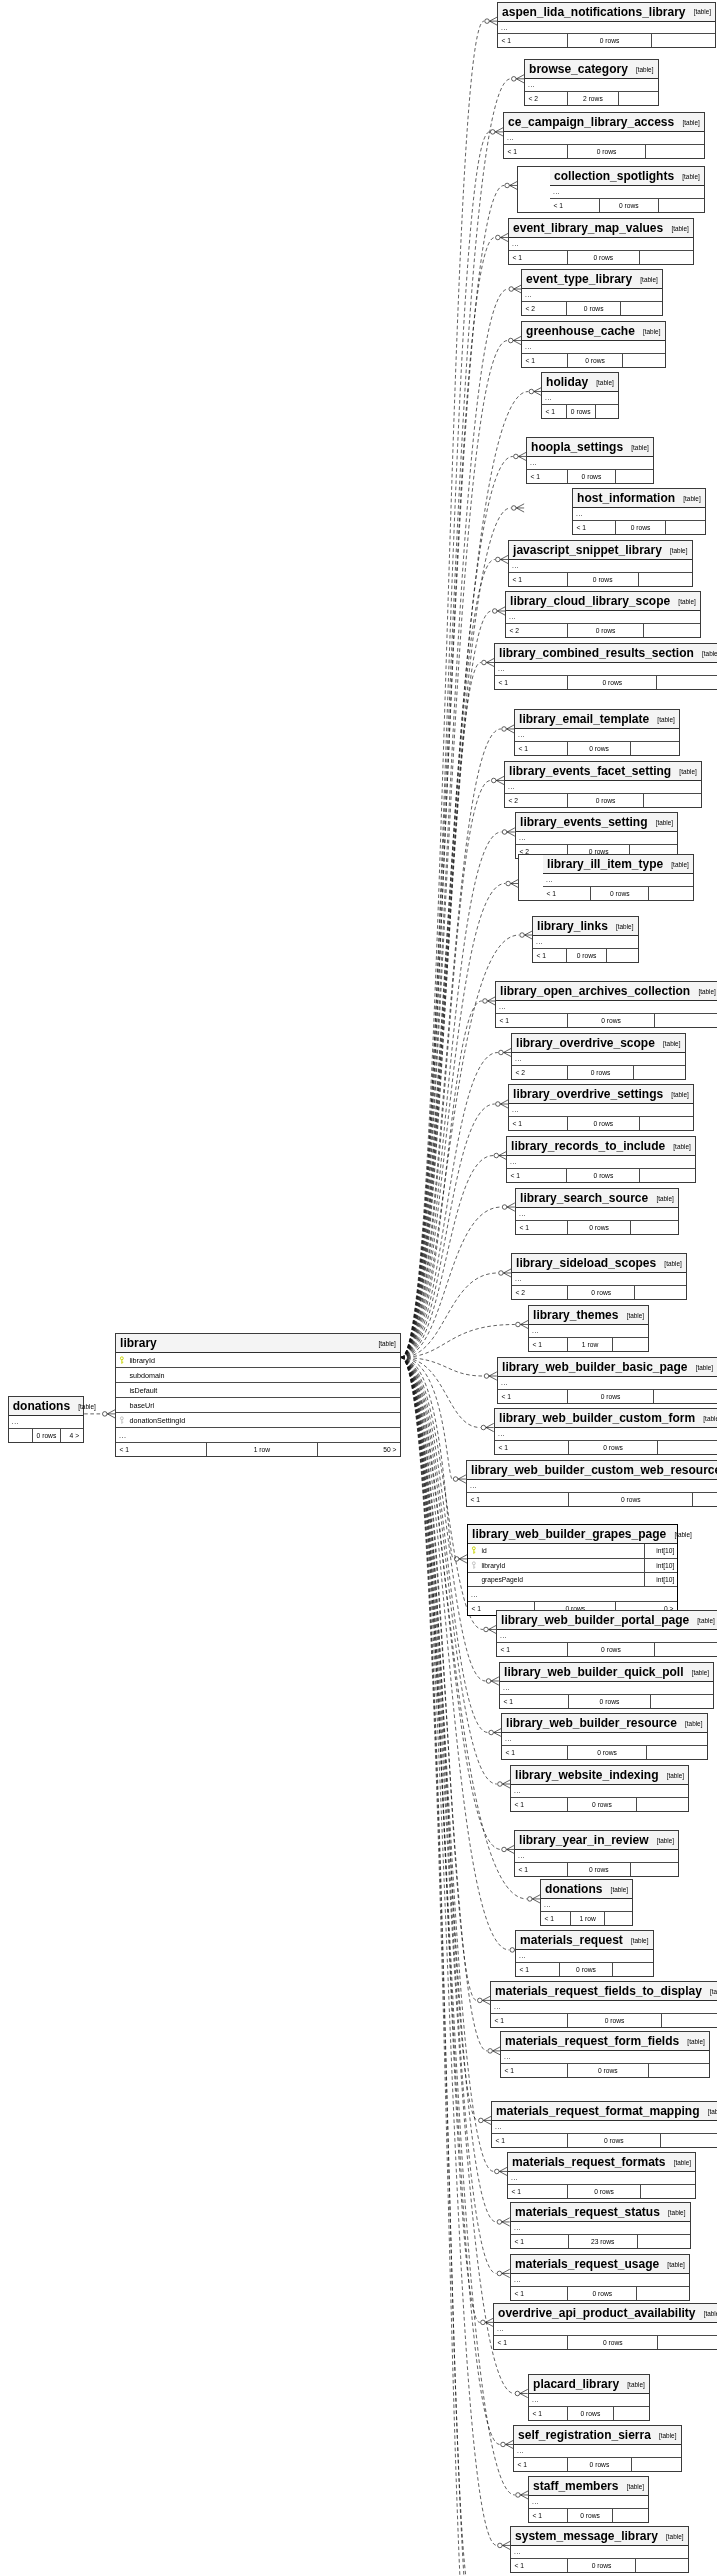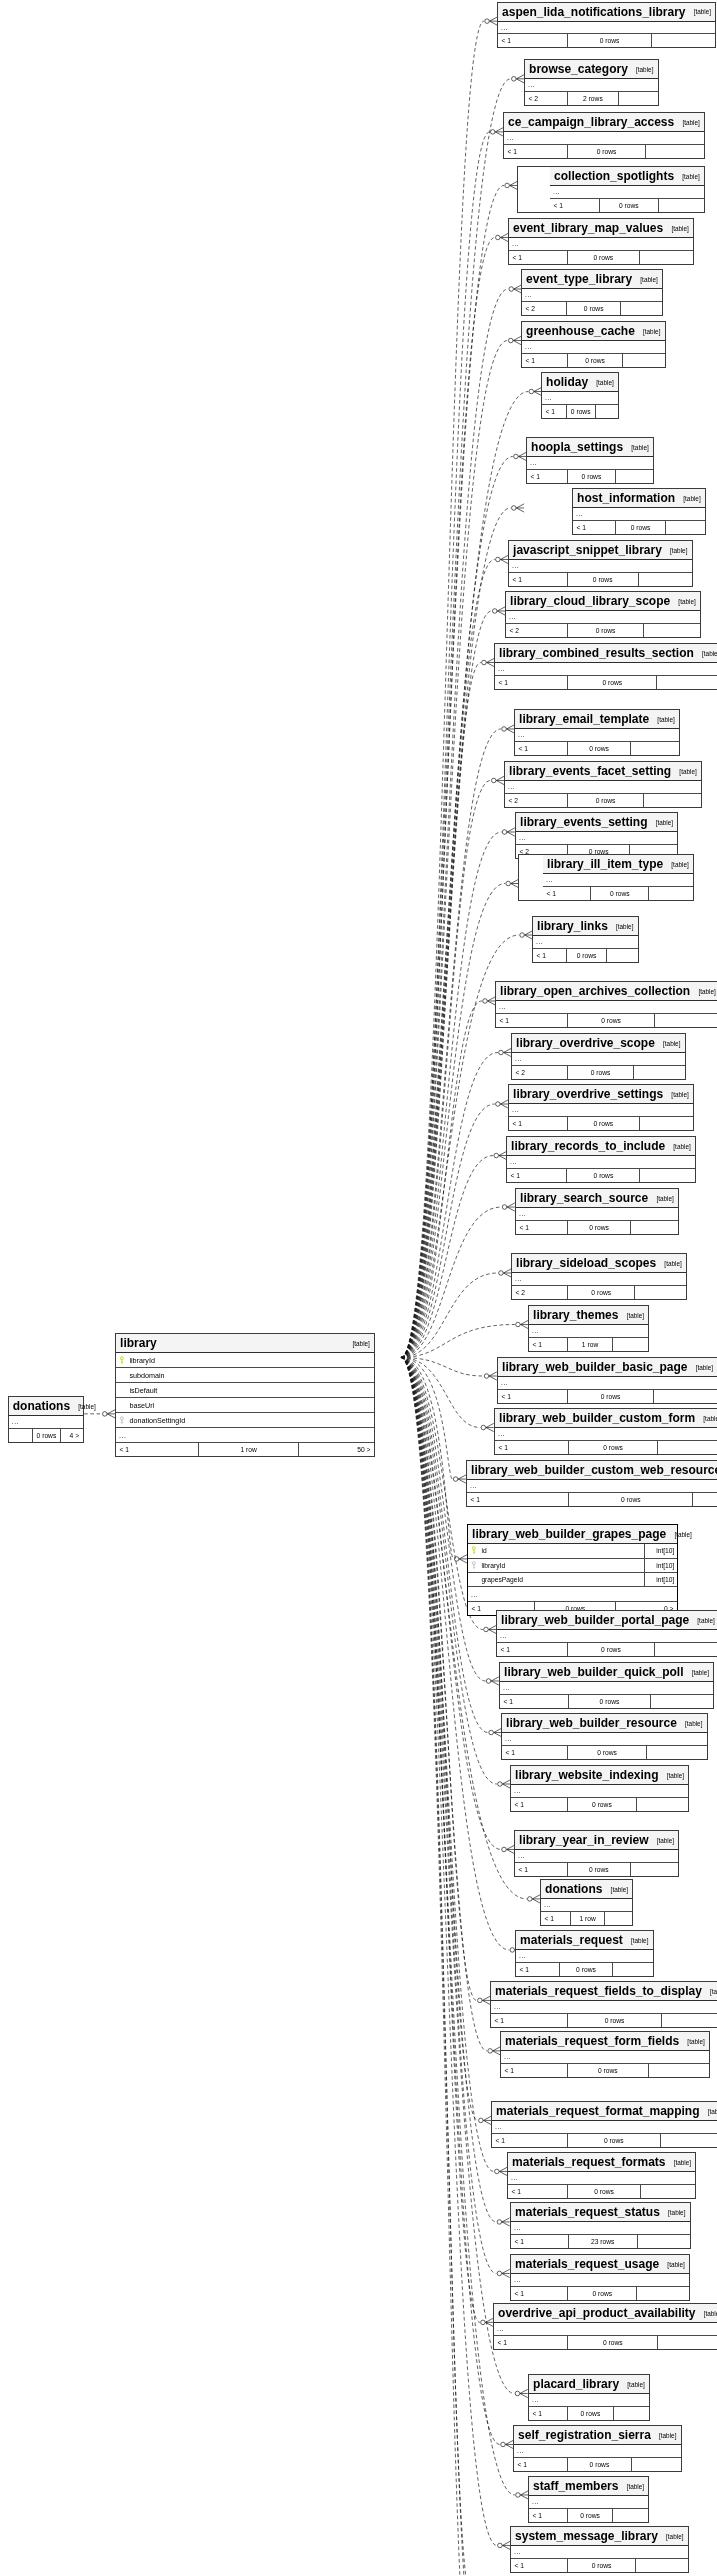--- a/index.html
+++ b/index.html
@@ -187,21 +187,21 @@
         <span class="tname">donations</span>
         <span class="badge">[table]</span>
       </div>
       <div class="frow ellipsis anchor">...</div>
       <div class="tfoot">
         <span class="fc l"></span>
         <span class="fc c">0 rows</span>
         <span class="fc r">4 &gt;</span>
       </div>
     </div>
-    <div class="tbox library-box" style="top: 1333px; width: 260px; left: 115px;">
+    <div class="tbox library-box" style="top: 1333px; width: 286px; left: 115px;">
       <div class="thead">
         <span class="tname">library</span>
         <span class="badge">[table]</span>
       </div>
       <div class="frow">
         <span class="ficon">
           <svg width="5.7" height="8.8" viewBox="0 0 11 17">
             <circle cx="5.5" cy="4.4" r="2.8" fill="none" stroke="#c9d400" stroke-width="1.8"></circle>
             <path d="M5.5 7.2 V15.2 M5.5 12 h2.8" stroke="#c9d400" stroke-width="1.8" fill="none"></path>
           </svg>

